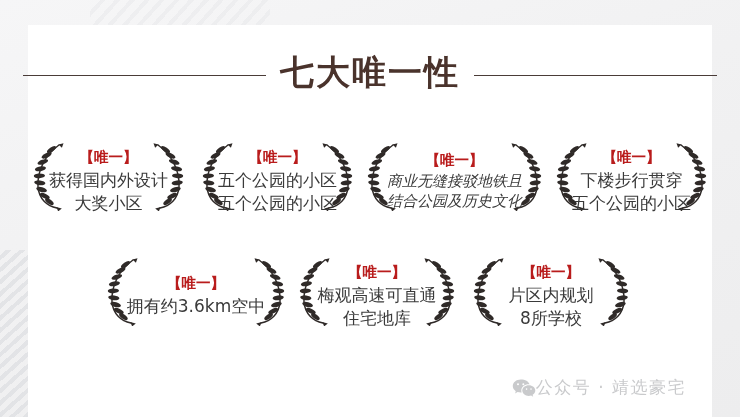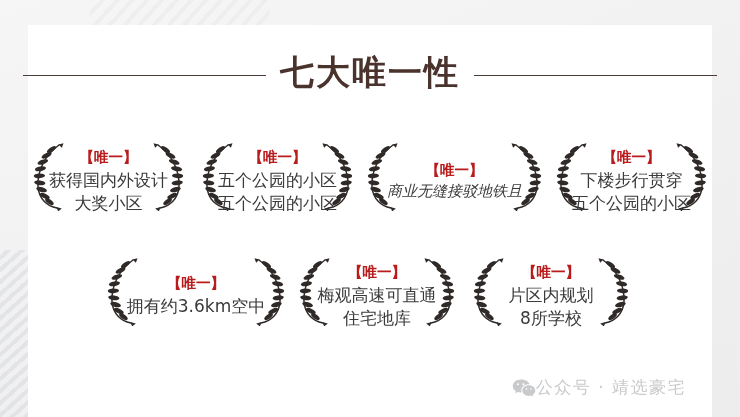--- a/index.html
+++ b/index.html
@@ -308,20 +308,21 @@
               <ellipse cx="8.8" cy="43.8" rx="5.6" ry="2.4" transform="rotate(7 8.8 43.8)"></ellipse>
               <ellipse cx="10.6" cy="50.6" rx="5.5" ry="2.4" transform="rotate(16 10.6 50.6)"></ellipse>
               <ellipse cx="13.8" cy="57.0" rx="5.3" ry="2.3" transform="rotate(26 13.8 57)"></ellipse>
               <ellipse cx="18.4" cy="62.6" rx="5.0" ry="2.2" transform="rotate(36 18.4 62.6)"></ellipse>
               <path d="M25.2 68 l5.6 1.4 -3.6 3.0 z"></path>
             </g>
           </svg>
           <div class="badge-text">
             <span class="badge-head">【唯一】</span>
             <span class="badge-line">商业无缝接驳地铁且</span>
+            <span class="badge-line">结合公园及历史文化</span>
           </div>
           <svg class="laurel right" viewBox="0 0 34 72" xmlns="http://www.w3.org/2000/svg">
             <g fill="none" stroke="#2f2a28" stroke-width="1.5" stroke-linecap="round">
               <path d="M28 6 C14 16, 6 32, 7 48 C8 60, 16 67, 26 69"></path>
             </g>
             <g fill="#2f2a28">
               <path d="M27.5 5.5 l5 -1.2 -1.6 4.4 z"></path>
               <ellipse cx="20.5" cy="10.5" rx="5.2" ry="2.2" transform="rotate(-34 20.5 10.5)"></ellipse>
               <ellipse cx="15.5" cy="16.5" rx="5.4" ry="2.3" transform="rotate(-26 15.5 16.5)"></ellipse>
               <ellipse cx="11.8" cy="23.0" rx="5.5" ry="2.3" transform="rotate(-18 11.8 23)"></ellipse>

